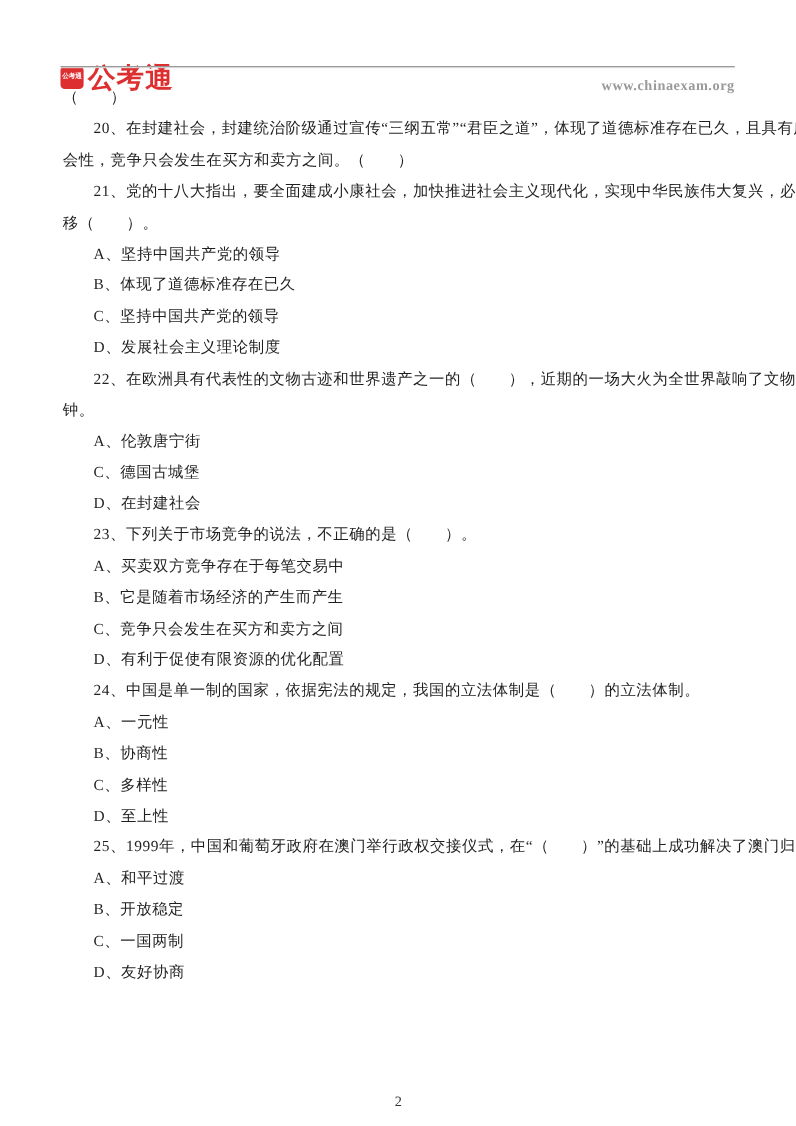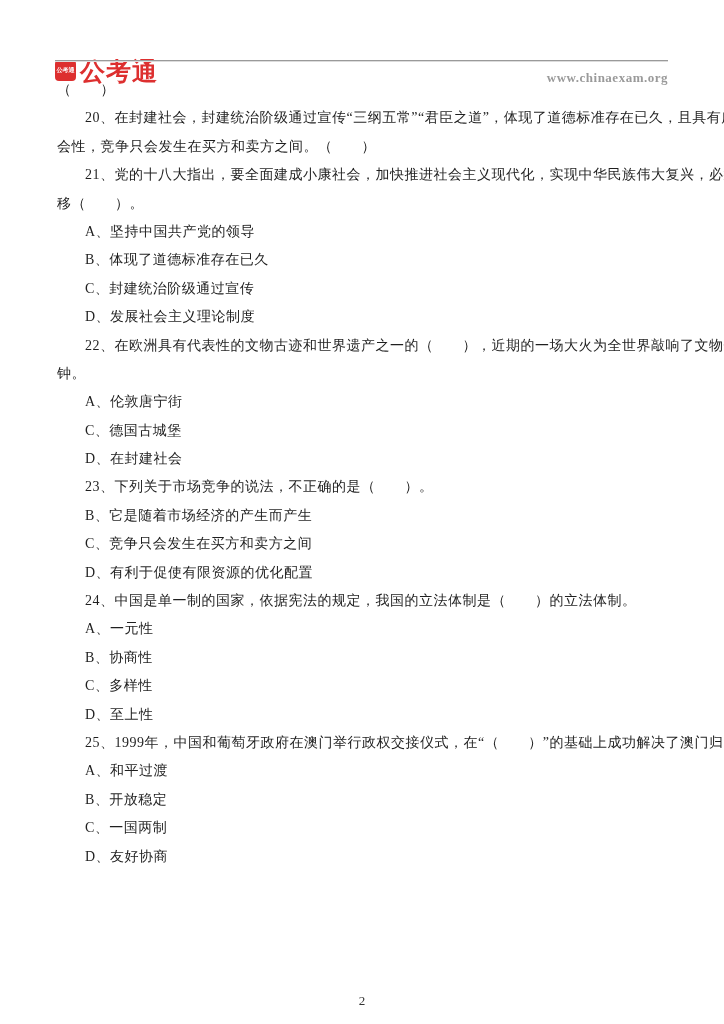--- a/index.html
+++ b/index.html
@@ -112,28 +112,29 @@
 <div class="header-rule"></div>
 
 <div class="doc-body" id="doc-body">
     <div class="line">（　　）</div>
     <div class="line indent">20、在封建社会，封建统治阶级通过宣传“三纲五常”“君臣之道”，体现了道德标准存在已久，且具有广泛的社</div>
     <div class="line">会性，竞争只会发生在买方和卖方之间。（　　）</div>
     <div class="line indent">21、党的十八大指出，要全面建成小康社会，加快推进社会主义现代化，实现中华民族伟大复兴，必须坚定不</div>
     <div class="line">移（　　）。</div>
     <div class="line indent">A、坚持中国共产党的领导</div>
     <div class="line indent">B、体现了道德标准存在已久</div>
-    <div class="line indent">C、封建统治阶级通过宣传</div>
+    <div class="line indent">C、坚持中国共产党的领导</div>
     <div class="line indent">D、发展社会主义理论制度</div>
     <div class="line indent">22、在欧洲具有代表性的文物古迹和世界遗产之一的（　　），近期的一场大火为全世界敲响了文物保护的警</div>
     <div class="line">钟。</div>
     <div class="line indent">A、伦敦唐宁街</div>
     <div class="line indent">C、德国古城堡</div>
     <div class="line indent">D、在封建社会</div>
     <div class="line indent">23、下列关于市场竞争的说法，不正确的是（　　）。</div>
+    <div class="line indent">A、买卖双方竞争存在于每笔交易中</div>
     <div class="line indent">B、它是随着市场经济的产生而产生</div>
     <div class="line indent">C、竞争只会发生在买方和卖方之间</div>
     <div class="line indent">D、有利于促使有限资源的优化配置</div>
     <div class="line indent">24、中国是单一制的国家，依据宪法的规定，我国的立法体制是（　　）的立法体制。</div>
     <div class="line indent">A、一元性</div>
     <div class="line indent">B、协商性</div>
     <div class="line indent">C、多样性</div>
     <div class="line indent">D、至上性</div>
     <div class="line indent">25、1999年，中国和葡萄牙政府在澳门举行政权交接仪式，在“（　　）”的基础上成功解决了澳门归属问题。</div>
     <div class="line indent">A、和平过渡</div>

